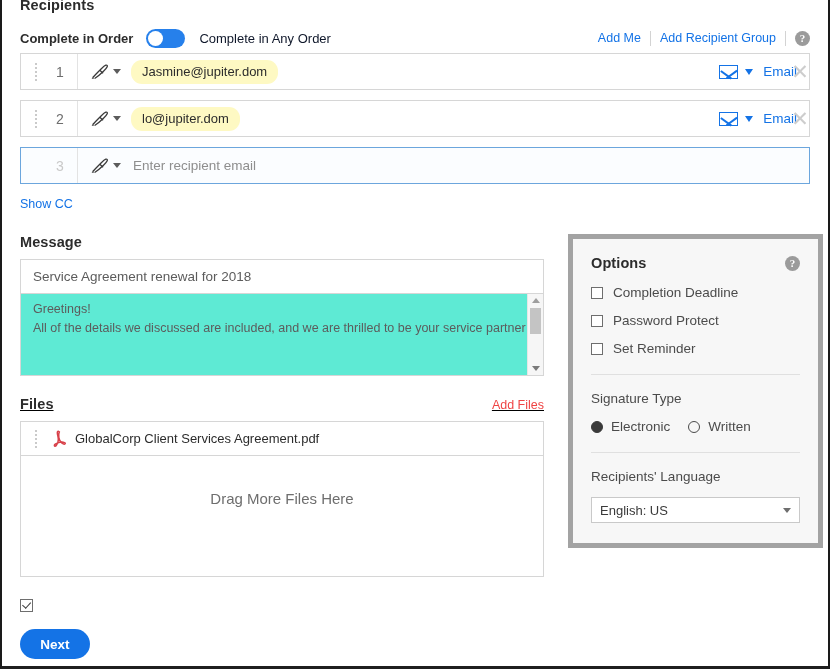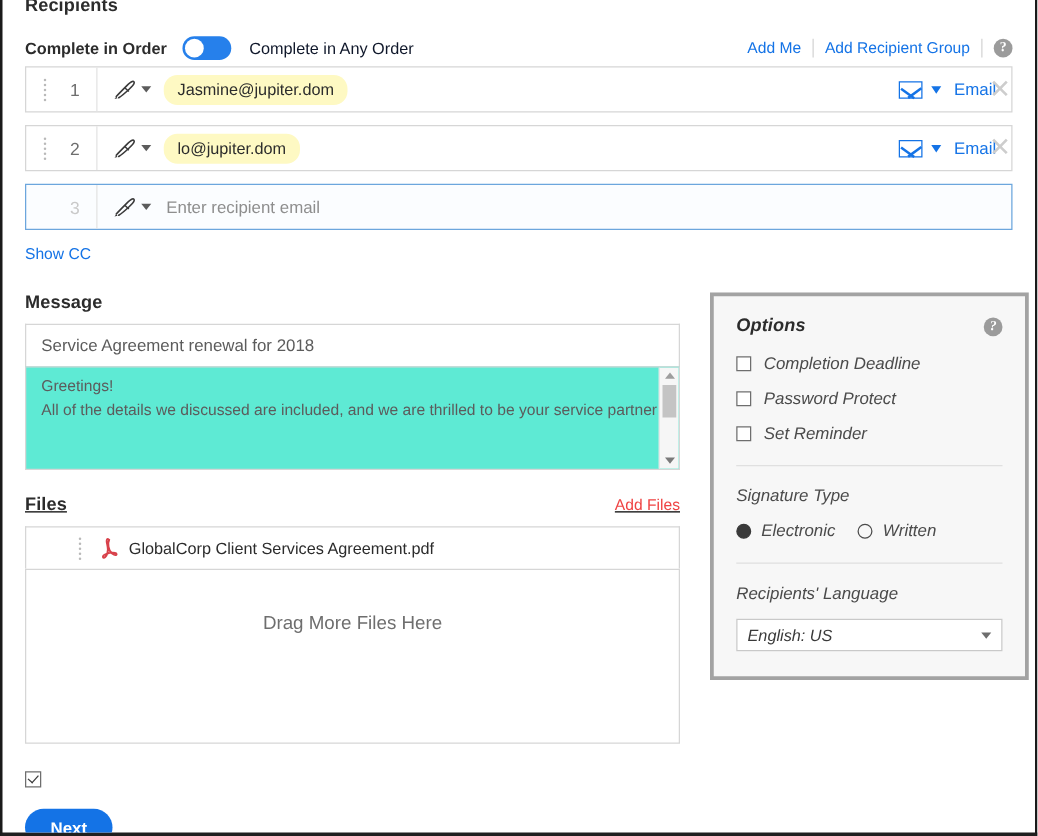--- a/index.html
+++ b/index.html
@@ -331,47 +331,45 @@
     cursor: pointer;
   }
   .file-row {
     border: 1px solid #d6d6d6;
     border-bottom: none;
     height: 34px;
     display: flex;
     align-items: center;
     background: #ffffff;
     box-sizing: border-box;
-    padding-left: 28px;
   }
   .file-name {
     font-size: 13px;
     color: #2c2c2c;
     margin-left: 7px;
   }
   .dropzone {
     border: 1px solid #d6d6d6;
-    height: 140px;
+    height: 122px;
     background: #ffffff;
     display: flex;
     justify-content: center;
     padding-top: 34px;
     box-sizing: border-box;
     color: #6e6e6e;
     font-size: 15px;
   }
 
   
   .options-panel {
     background: #f7f7f7;
-    border: 3px solid #a3a3a3;
+    border: 5px solid #a3a3a3;
     padding: 16px 18px 20px;
     box-sizing: border-box;
     width: 100%;
-    font-style: italic;
   }
   .opt-head {
     display: flex;
     align-items: center;
     margin-bottom: 14px;
   }
   .opt-head .help-icon { margin-left: auto; }
   .opt-row {
     display: flex;
     align-items: center;

